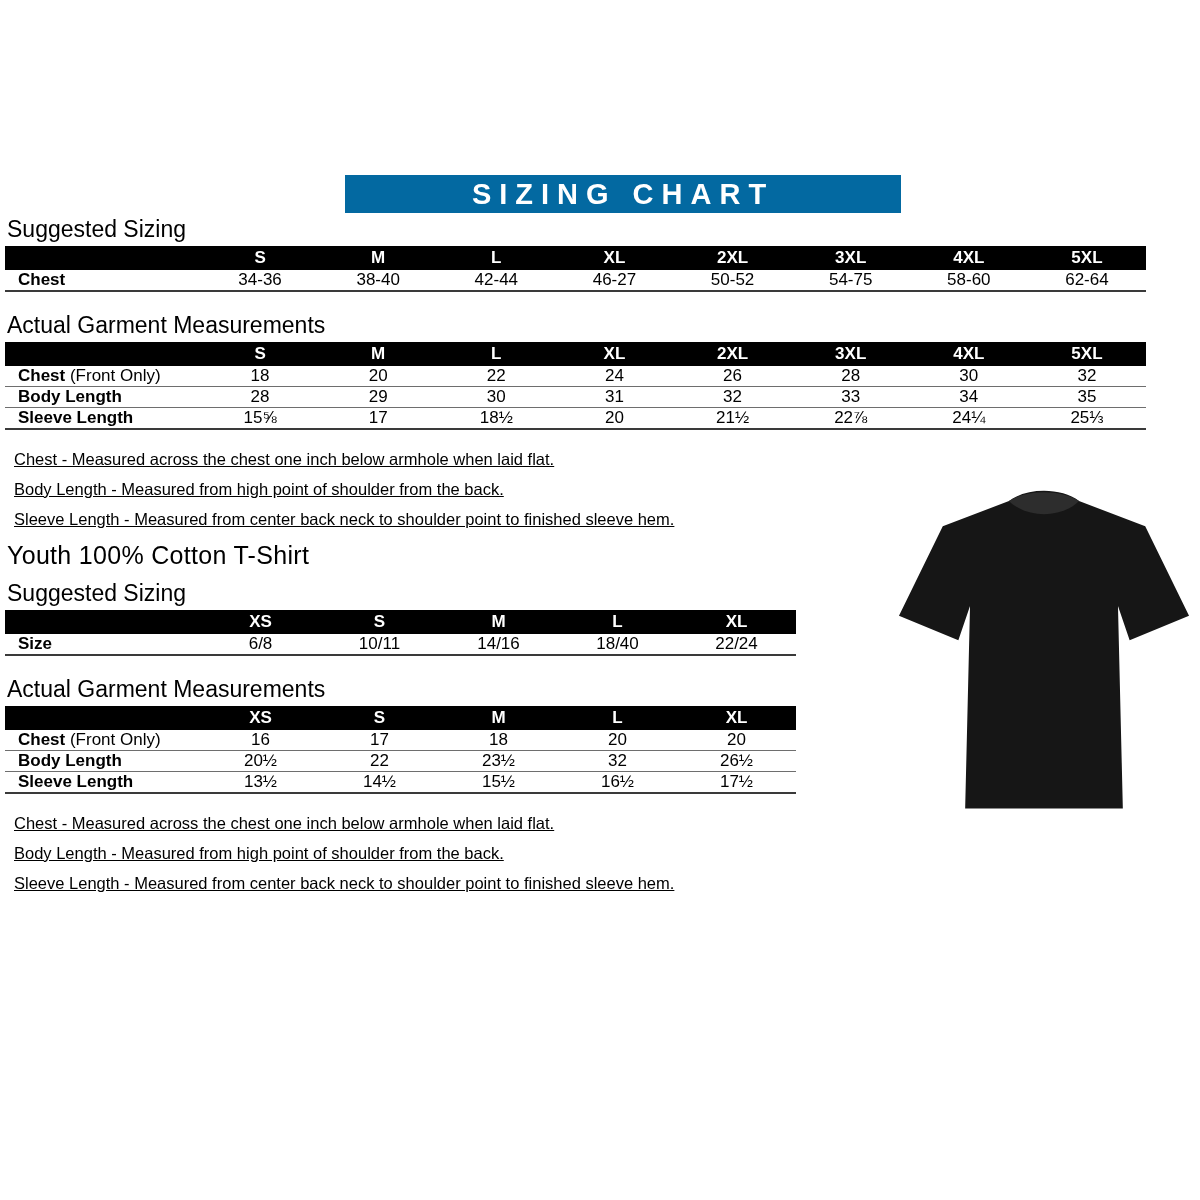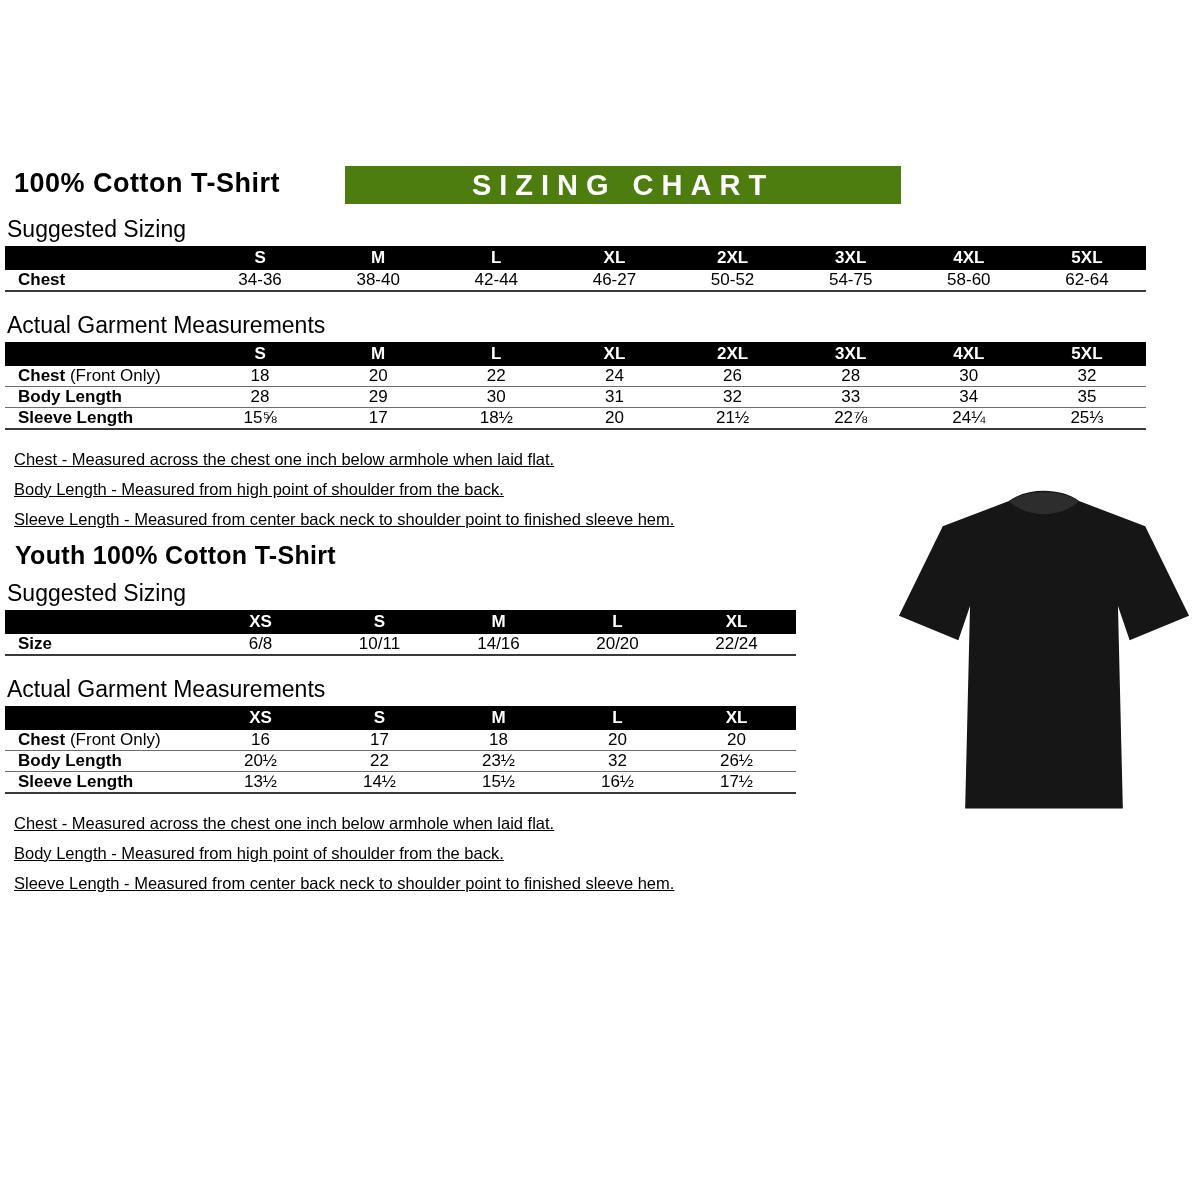--- a/index.html
+++ b/index.html
@@ -12,23 +12,23 @@
     overflow: hidden;
   }
   .content { position: absolute; top: 166px; left: 0; width: 1200px; }
 
   .header-row { position: relative; height: 42px; margin-bottom: 8px; }
   .main-title {
     position: absolute; left: 14px; top: 2px;
     font-size: 27px; font-weight: 700; letter-spacing: 0.5px;
   }
   .banner {
-    position: absolute; left: 345px; top: 0;
+    position: absolute; left: 345px; top: 9px;
     width: 556px; height: 38px;
-    background: #4d7c0f; color: #fff;
+    background: #0369a1; color: #fff;
     display: flex; align-items: center; justify-content: center;
     font-size: 29px; font-weight: 700; letter-spacing: 8px;
   }
 
   .section-label { font-size: 23px; margin: 0 0 3px 7px; }
 
   table.sizing {
     border-collapse: collapse; table-layout: fixed;
     margin-left: 5px; margin-bottom: 20px;
   }
@@ -44,31 +44,30 @@
     border-bottom: 1px solid #6e6e6e; padding: 0;
   }
   table.sizing tbody tr:last-child td { border-bottom: 2px solid #3a3a3a; }
   table.sizing .label-col { width: 196px; }
   table.sizing td.label-col { text-align: left; padding-left: 13px; font-weight: 700; }
   .row-label-suffix { font-weight: 400; }
 
   .notes { margin-bottom: 12px; text-decoration: underline; }
   .notes p { font-size: 16.5px; margin: 0 0 11px 14px; }
 
-  .youth-title { font-size: 25px; font-weight: 700; margin: 10px 0 10px 15px; letter-spacing: 0.3px; }
+  .youth-title { font-size: 25px; font-weight: 400; margin: 10px 0 10px 7px; letter-spacing: 0.3px; }
 
   .tshirt { position: absolute; left: 898px; top: 477px; }
 </style>
 </head>
 <body>
 
 <div class="content">
 
   <div class="header-row">
-    <div class="main-title">100% Cotton T-Shirt</div>
     <div class="banner">SIZING CHART</div>
   </div>
 
   <div class="section-label">Suggested Sizing</div>
   <table class="sizing adult">
       <thead>
         <tr>
           <th class="label-col"></th>
           <th>S</th>
           <th>M</th>
@@ -166,21 +165,21 @@
           <th>L</th>
           <th>XL</th>
         </tr>
       </thead>
       <tbody>
         <tr>
           <td class="label-col"><span class="row-label-main">Size</span></td>
           <td>6/8</td>
           <td>10/11</td>
           <td>14/16</td>
-          <td>20/20</td>
+          <td>18/40</td>
           <td>22/24</td>
         </tr>
       </tbody>
     </table>
 
   <div class="section-label">Actual Garment Measurements</div>
   <table class="sizing youth">
       <thead>
         <tr>
           <th class="label-col"></th>

